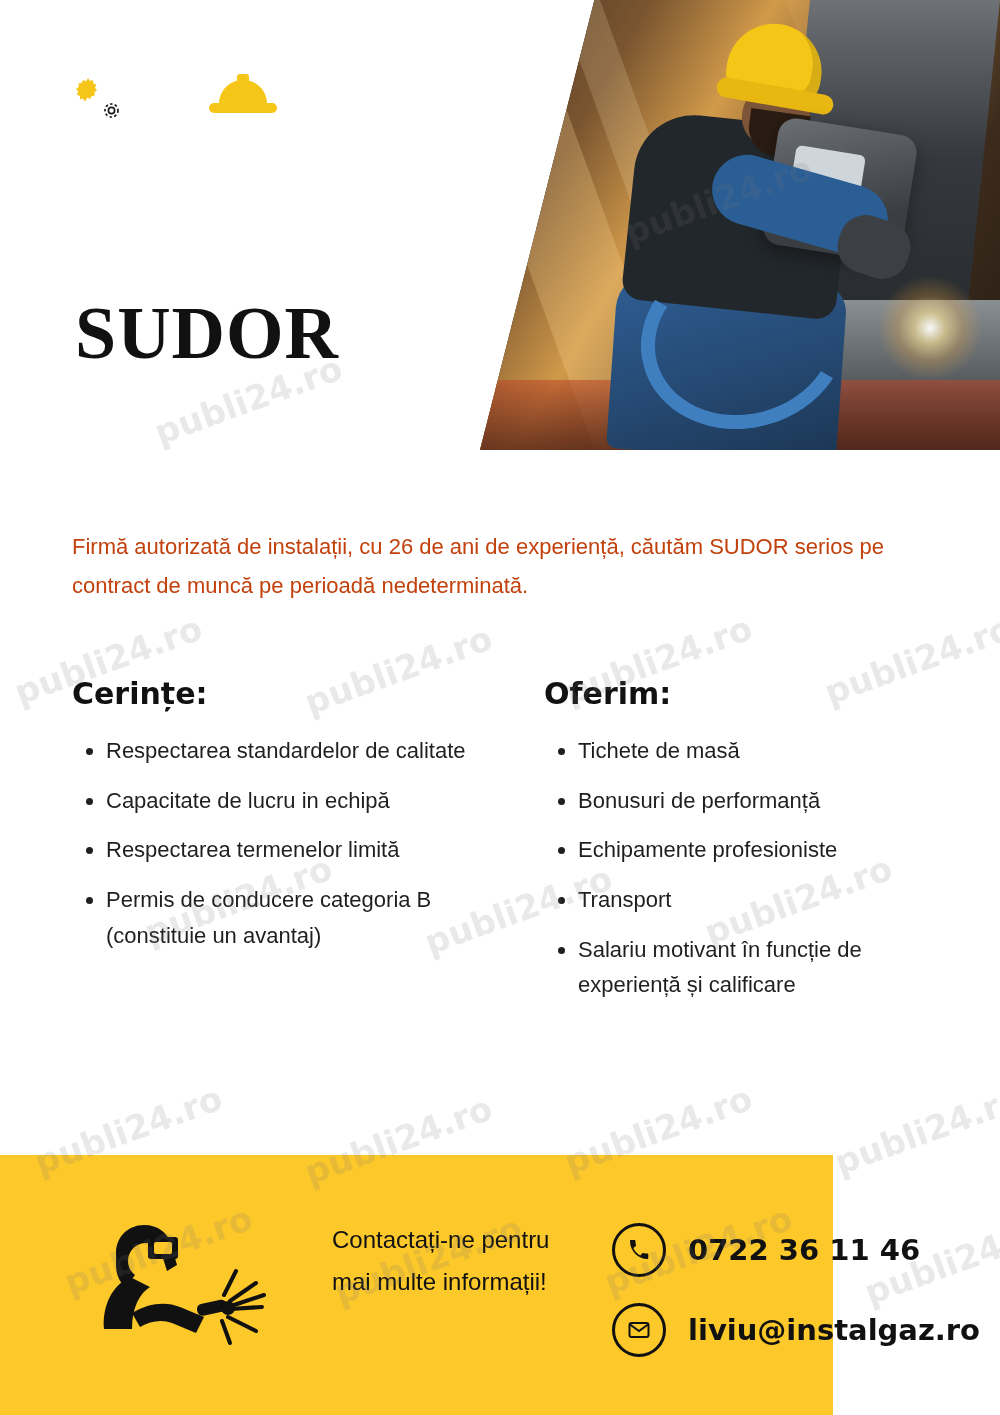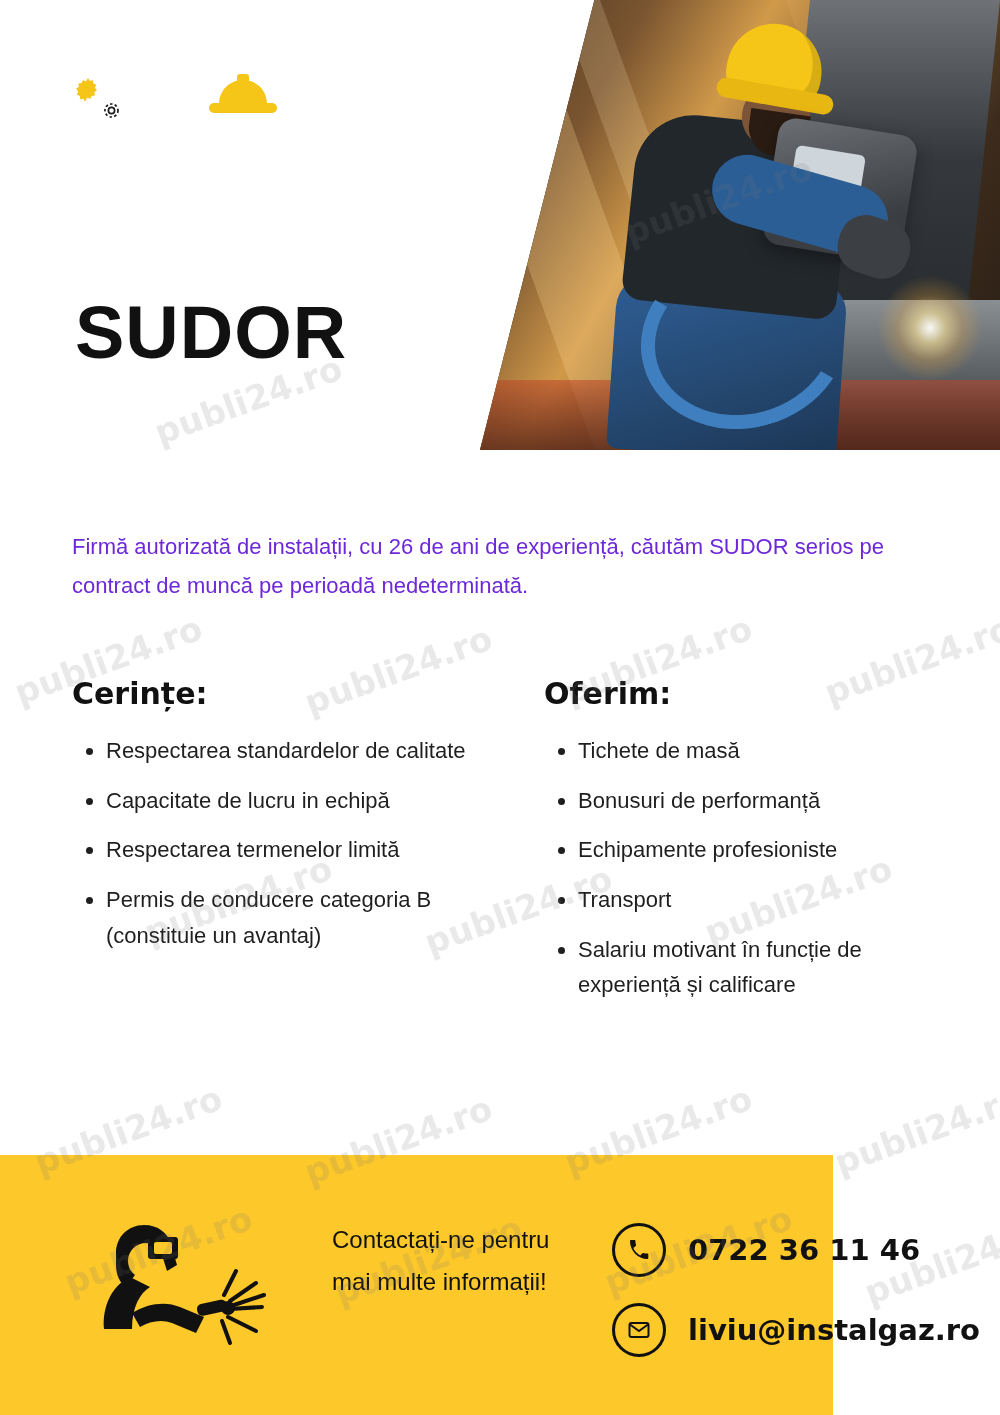--- a/index.html
+++ b/index.html
@@ -226,38 +226,38 @@
   }
   .headline .kicker {
     font-family: "DejaVu Sans", sans-serif;
     font-size: 42px;
     font-weight: 700;
     letter-spacing: 3px;
     color: #111111;
     margin: 0;
   }
   .headline .job {
-    font-family: Liberation Sans, sans-serif;
+    font-family: Liberation Serif, serif;
     font-size: 74px;
     font-weight: 700;
     letter-spacing: 1px;
     color: #111111;
     margin: 8px 0 0 0;
     line-height: 1;
   }
 
   
   .intro {
     position: absolute;
     left: 72px;
     top: 528px;
     width: 820px;
     font-size: 22px;
     line-height: 1.75;
-    color: #6d28d9;
+    color: #c2410c;
   }
 
   
   .columns {
     position: absolute;
     left: 72px;
     top: 676px;
     width: 890px;
     display: flex;
     gap: 72px;

